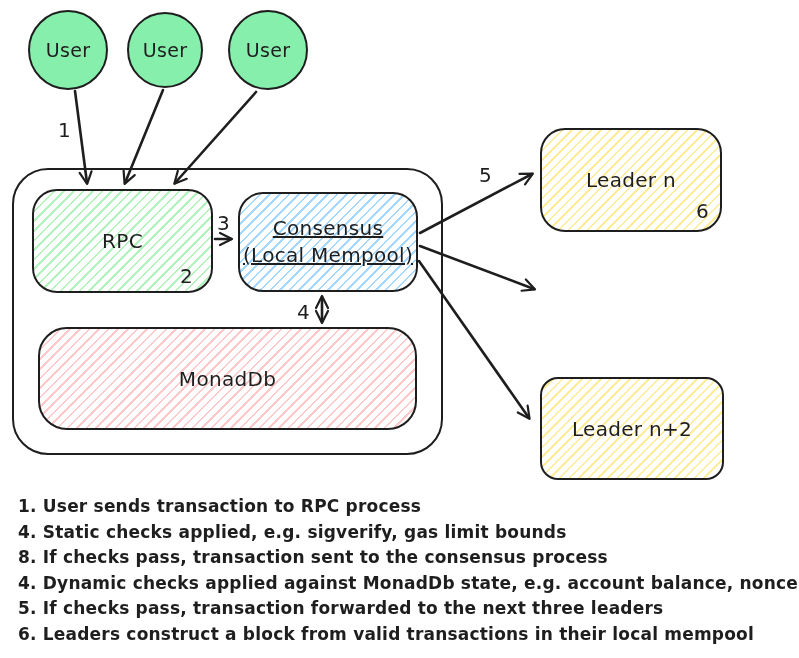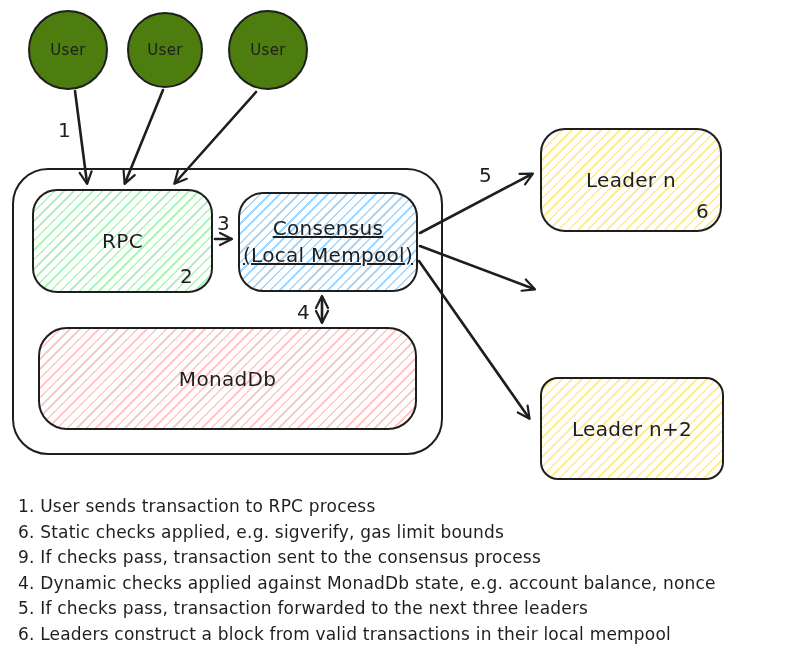--- a/index.html
+++ b/index.html
@@ -32,21 +32,21 @@
     position: absolute;
     border: 2.5px solid var(--stroke);
     display: flex;
     flex-direction: column;
     align-items: center;
     justify-content: center;
     text-align: center;
     font-size: 20px;
     letter-spacing: 0.3px;
   }
-  .circle { border-radius: 50%; font-size: 15px; background: #4d7c0f; }
+  .circle { border-radius: 50%; font-size: 19px; background: #86efac; }
   .container-box {
     position: absolute;
     border: 2.8px solid var(--stroke);
     border-radius: 36px;
     background: transparent;
   }
   .rounded { border-radius: 25px; }
   .hatch-green  { background: repeating-linear-gradient(135deg, var(--green)  0 1.8px, transparent 1.8px 6.8px); }
   .hatch-blue   { background: repeating-linear-gradient(135deg, var(--blue)   0 1.8px, transparent 1.8px 6.8px); text-decoration: underline; }
   .hatch-red    { background: repeating-linear-gradient(135deg, var(--red)    0 1.8px, transparent 1.8px 6.8px); }
@@ -55,20 +55,21 @@
     position: absolute;
     font-size: 20px;
     font-weight: 500;
     letter-spacing: 0;
   }
   .legend {
     position: absolute;
     left: 18px;
     top: 494px;
     width: 775px;
+    font-weight: bold;
   }
   .legend-item {
     font-size: 17px;
     line-height: 25.6px;
     white-space: nowrap;
     letter-spacing: 0.2px;
   }
   .box-label-line { line-height: 1.35; }
 </style>
 </head>
@@ -128,20 +129,20 @@
 
   <span class="step-marker" style="left:58px; top:118px;">1</span>
   <span class="step-marker" style="left:180px; top:264px;">2</span>
   <span class="step-marker" style="left:217px; top:211px;">3</span>
   <span class="step-marker" style="left:297px; top:300px;">4</span>
   <span class="step-marker" style="left:479px; top:163px;">5</span>
   <span class="step-marker" style="left:696px; top:199px;">6</span>
 
   <div class="legend">
     <div class="legend-item">1. User sends transaction to RPC process</div>
-    <div class="legend-item">6. Static checks applied, e.g. sigverify, gas limit bounds</div>
-    <div class="legend-item">9. If checks pass, transaction sent to the consensus process</div>
+    <div class="legend-item">4. Static checks applied, e.g. sigverify, gas limit bounds</div>
+    <div class="legend-item">8. If checks pass, transaction sent to the consensus process</div>
     <div class="legend-item">4. Dynamic checks applied against MonadDb state, e.g. account balance, nonce</div>
     <div class="legend-item">5. If checks pass, transaction forwarded to the next three leaders</div>
     <div class="legend-item">6. Leaders construct a block from valid transactions in their local mempool</div>
   </div>
 
 </div>
 
 </body></html>

